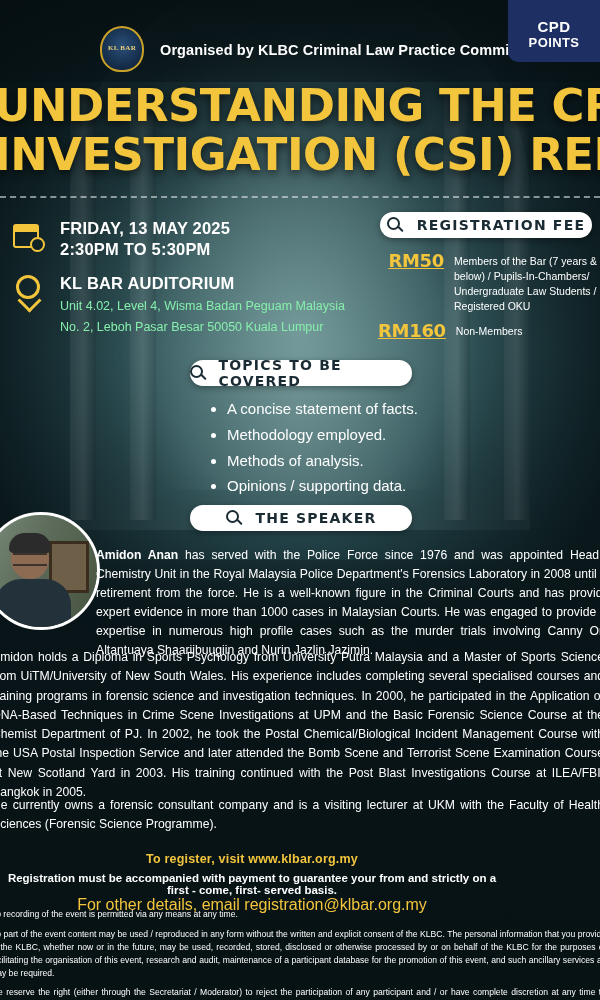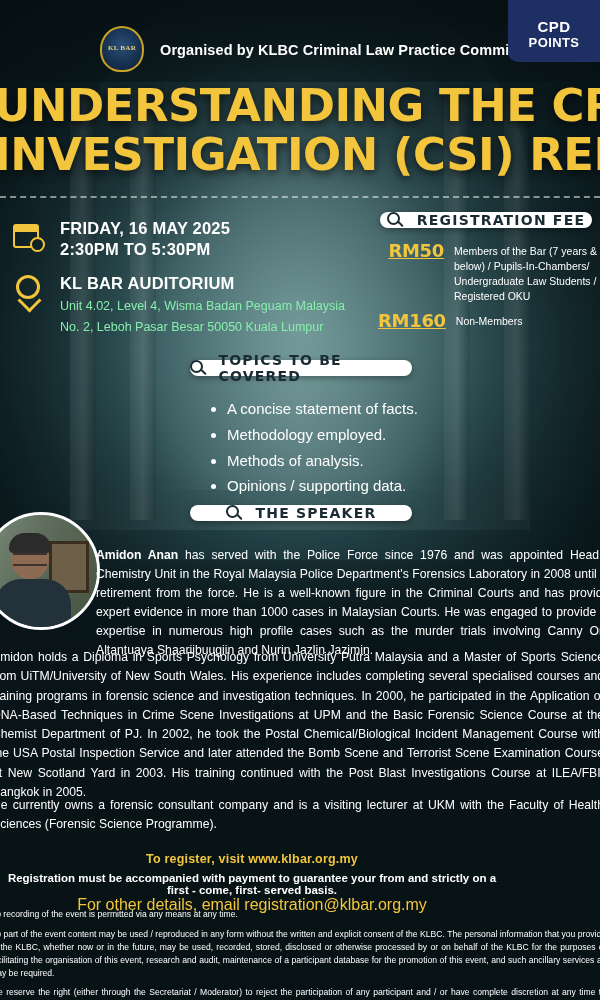--- a/index.html
+++ b/index.html
@@ -257,21 +257,21 @@
     font-size: 12.5px;
     line-height: 1.45;
     margin-top: 3px;
     font-weight: normal;
   }
 
   
   .pill {
     background: #ffffff;
     border-radius: 16px;
-    height: 16px;
+    height: 26px;
     display: flex;
     align-items: center;
     justify-content: center;
     gap: 13px;
     box-shadow: 0 2px 6px rgba(0,0,0,0.35);
   }
   .pill .label {
     color: #1a2b33;
     font-family: "DejaVu Sans", sans-serif;
     font-weight: bold;
@@ -528,21 +528,21 @@
 
   <div class="details">
     <div class="detail-row">
       <div class="icon-box">
         <div class="cal-icon">
           <div class="body"></div>
           <div class="clock"></div>
         </div>
       </div>
       <div>
-        <div class="d-main">FRIDAY, 16 MAY 2025</div>
+        <div class="d-main">FRIDAY, 13 MAY 2025</div>
         <div class="d-main">2:30PM TO 5:30PM</div>
       </div>
     </div>
     <div class="detail-row">
       <div class="icon-box">
         <div class="pin-icon">
           <div class="head"></div>
           <div class="tip"></div>
         </div>
       </div>

